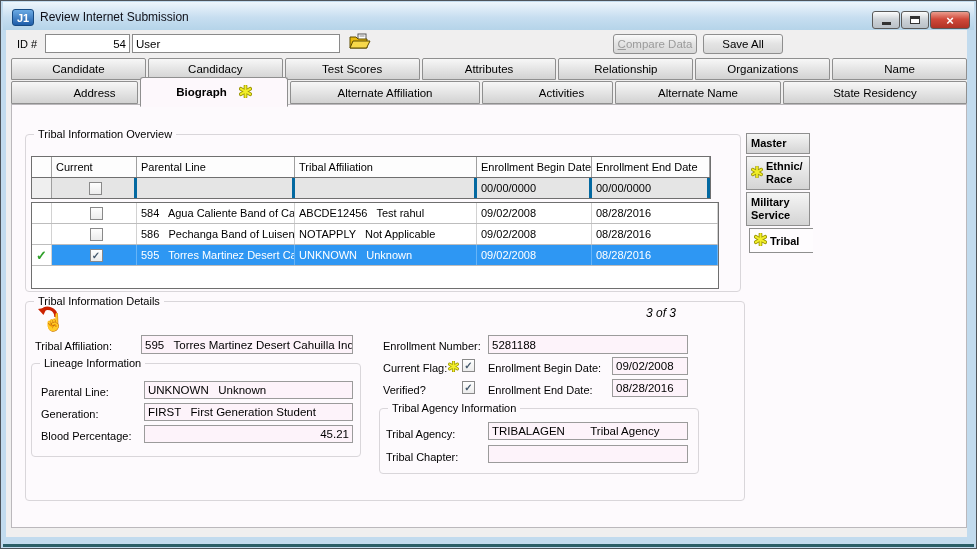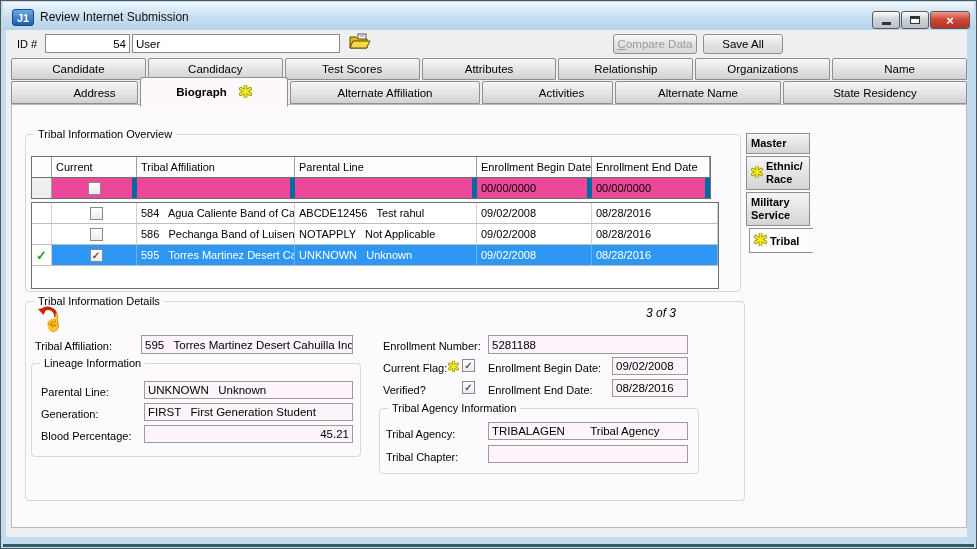--- a/index.html
+++ b/index.html
@@ -69,21 +69,21 @@
   #lineage-group  { left:30px; top:362px; width:330px; height:94px; }
   #agency-group   { left:378px; top:407px; width:320px; height:66px; }
 
   
   .grid-cols { display:grid; grid-template-columns:20px 85px 158px 182px 115px 1fr; }
   #ov-header { position:absolute; left:30px; top:155px; width:680px; height:22px;
                border:1px solid #6f6f6f; background:#fdfdfd; z-index:4; }
   .hcell { border-right:1px solid #9f9f9f; display:flex; align-items:center; padding-left:4px; overflow:hidden; white-space:nowrap; }
   #ov-entry { position:absolute; left:30px; top:177px; width:680px; height:21px;
               border:1px solid #6f6f6f; border-top:none; background:#fff; z-index:4; }
-  .ecell { background:#ec4899; border-right:5px solid #0369a1; display:flex; align-items:center;
+  .ecell { background:#e5e5e5; border-right:3px solid #0369a1; display:flex; align-items:center;
            padding-left:4px; white-space:pre; overflow:hidden; }
   .ecell.gutter { background:#efefef; border-right:1px solid #9f9f9f; }
   #ov-list { position:absolute; left:30px; top:201px; width:688px; height:87px;
              border:1px solid #6f6f6f; background:#fff; overflow:hidden; z-index:4; }
   .lrow { height:21px; border-bottom:1px solid #bdbdbd; }
   .lcell { display:flex; align-items:center; padding-left:4px; border-right:1px solid #d2d2d2;
            overflow:hidden; white-space:pre; }
   .lcell.gutter { justify-content:center; padding-left:0; }
   .lrow.selected .lcell:not(.gutter) { background:#2e97f3; color:#fff; border-right-color:#66b4f7; }
   .check-green { color:#2fa02a; font-weight:bold; font-size:13px; }
@@ -203,22 +203,22 @@
 
   <div class="main-panel"></div>
 
   <div class="group" id="overview-group">
     <span class="group-title">Tribal Information Overview</span>
   </div>
 
   <div class="grid-cols" id="ov-header">
     <div class="hcell"></div>
     <div class="hcell">Current</div>
+    <div class="hcell">Parental Line</div>
     <div class="hcell">Tribal Affiliation</div>
-    <div class="hcell">Parental Line</div>
     <div class="hcell">Enrollment Begin Date</div>
     <div class="hcell">Enrollment End Date</div>
   </div>
 
   <div class="grid-cols" id="ov-entry">
     <div class="ecell gutter"></div>
     <div class="ecell"><span class="checkbox cellbox"></span></div>
     <div class="ecell"></div>
     <div class="ecell"></div>
     <div class="ecell">00/00/0000</div>

